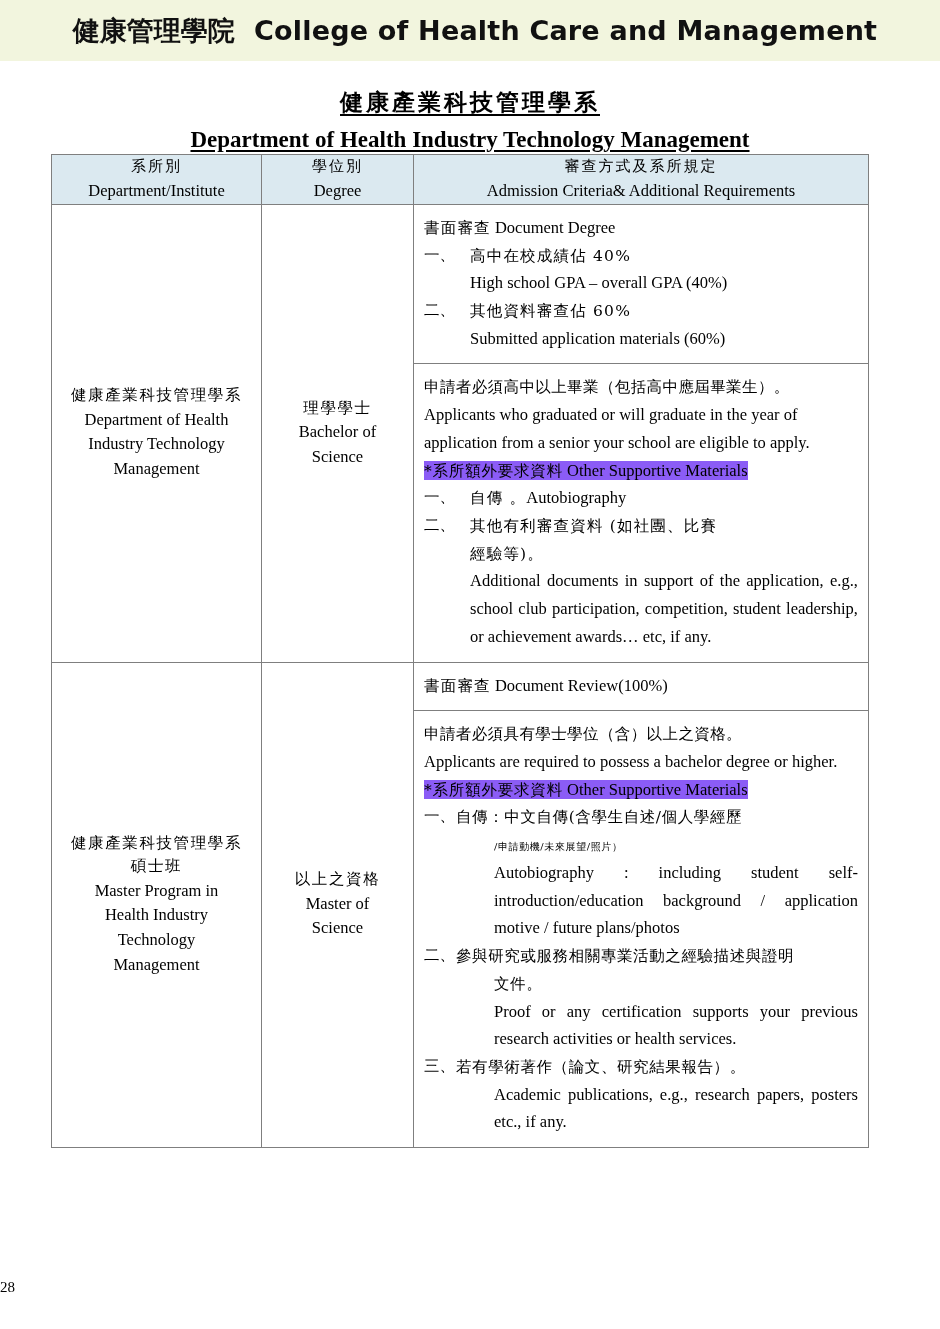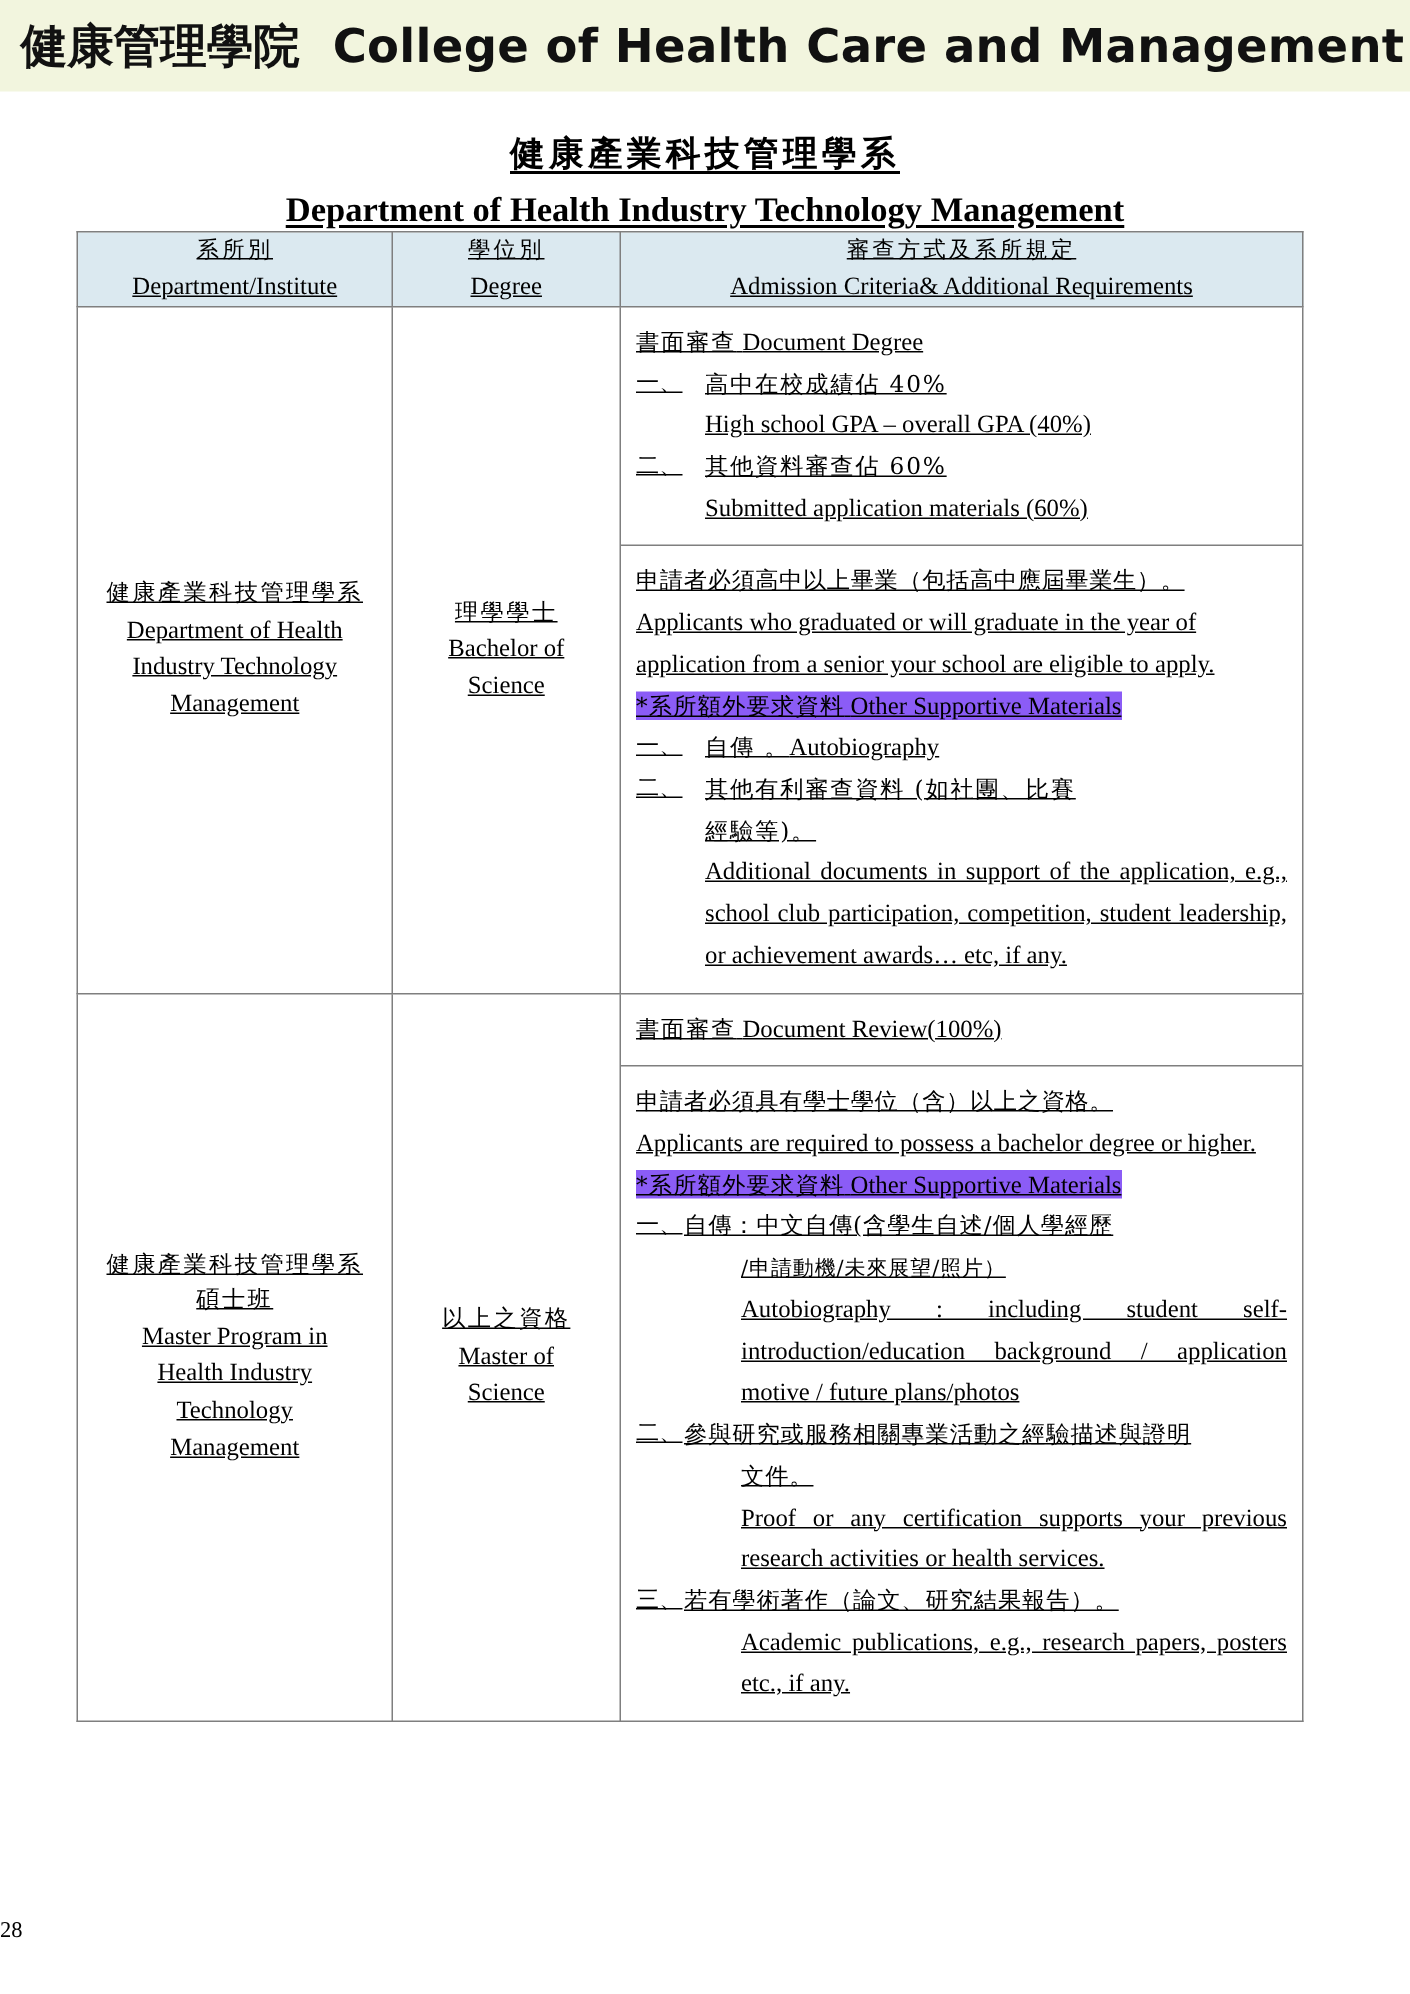--- a/index.html
+++ b/index.html
@@ -23,21 +23,21 @@
     background: #F2F5DE;
     display: flex;
     align-items: center;
     box-sizing: border-box;
   }
   .banner-title {
     width: 100%;
     text-align: center;
     font-family: "DejaVu Sans", sans-serif;
     font-weight: bold;
-    font-size: 31px;
+    font-size: 27px;
     letter-spacing: .2px;
     color: #111111;
     padding-left: 10px;
   }
   .banner-title .zh {
     font-family: "DejaVu Sans", sans-serif;
     letter-spacing: 0px;
   }
 
   
@@ -60,21 +60,20 @@
     text-underline-offset: 3px;
     margin-top: 9px;
   }
 
   
   .table-wrap {
     position: absolute;
     left: 51px;
     top: 154px;
     width: 817px;
-    text-decoration: underline;
   }
   table.main {
     border-collapse: collapse;
     width: 817px;
     table-layout: fixed;
   }
   table.main td, table.main th {
     border: 1px solid #7f7f7f;
     vertical-align: top;
     padding: 0;
@@ -311,21 +310,21 @@
           <p class="line en">Applicants are required to possess a bachelor degree or higher.</p>
 
           <p class="line">
             <span class="hl"><span class="zh" style="font-size:15.5px;letter-spacing:0.8px;">*系所額外要求資料</span> <span class="en">Other Supportive Materials</span></span>
           </p>
 
           <div class="li">
             <span class="marker tight">一、</span>
             <span class="body">
               <p class="line"><span class="zh" style="font-size:15.5px;letter-spacing:0.6px;">自傳：中文自傳(含學生自述/個人學經歷</span></p>
-              <p class="line indent38"><span class="zh" style="font-size:14px;letter-spacing:0.6px;">/申請動機/未來展望/照片）</span></p>
+              <p class="line indent38"><span class="zh" style="font-size:10px;letter-spacing:0.6px;">/申請動機/未來展望/照片）</span></p>
               <p class="line en indent38 just-full">Autobiography : including student self-introduction/education background / application motive / future plans/photos</p>
             </span>
           </div>
 
           <div class="li">
             <span class="marker tight">二、</span>
             <span class="body">
               <p class="line"><span class="zh" style="font-size:15.5px;letter-spacing:0.6px;">參與研究或服務相關專業活動之經驗描述與證明</span></p>
               <p class="line indent38"><span class="zh" style="font-size:15.5px;letter-spacing:0.6px;">文件。</span></p>
               <p class="line en indent38 just-full">Proof or any certification supports your previous research activities or health services.</p>

